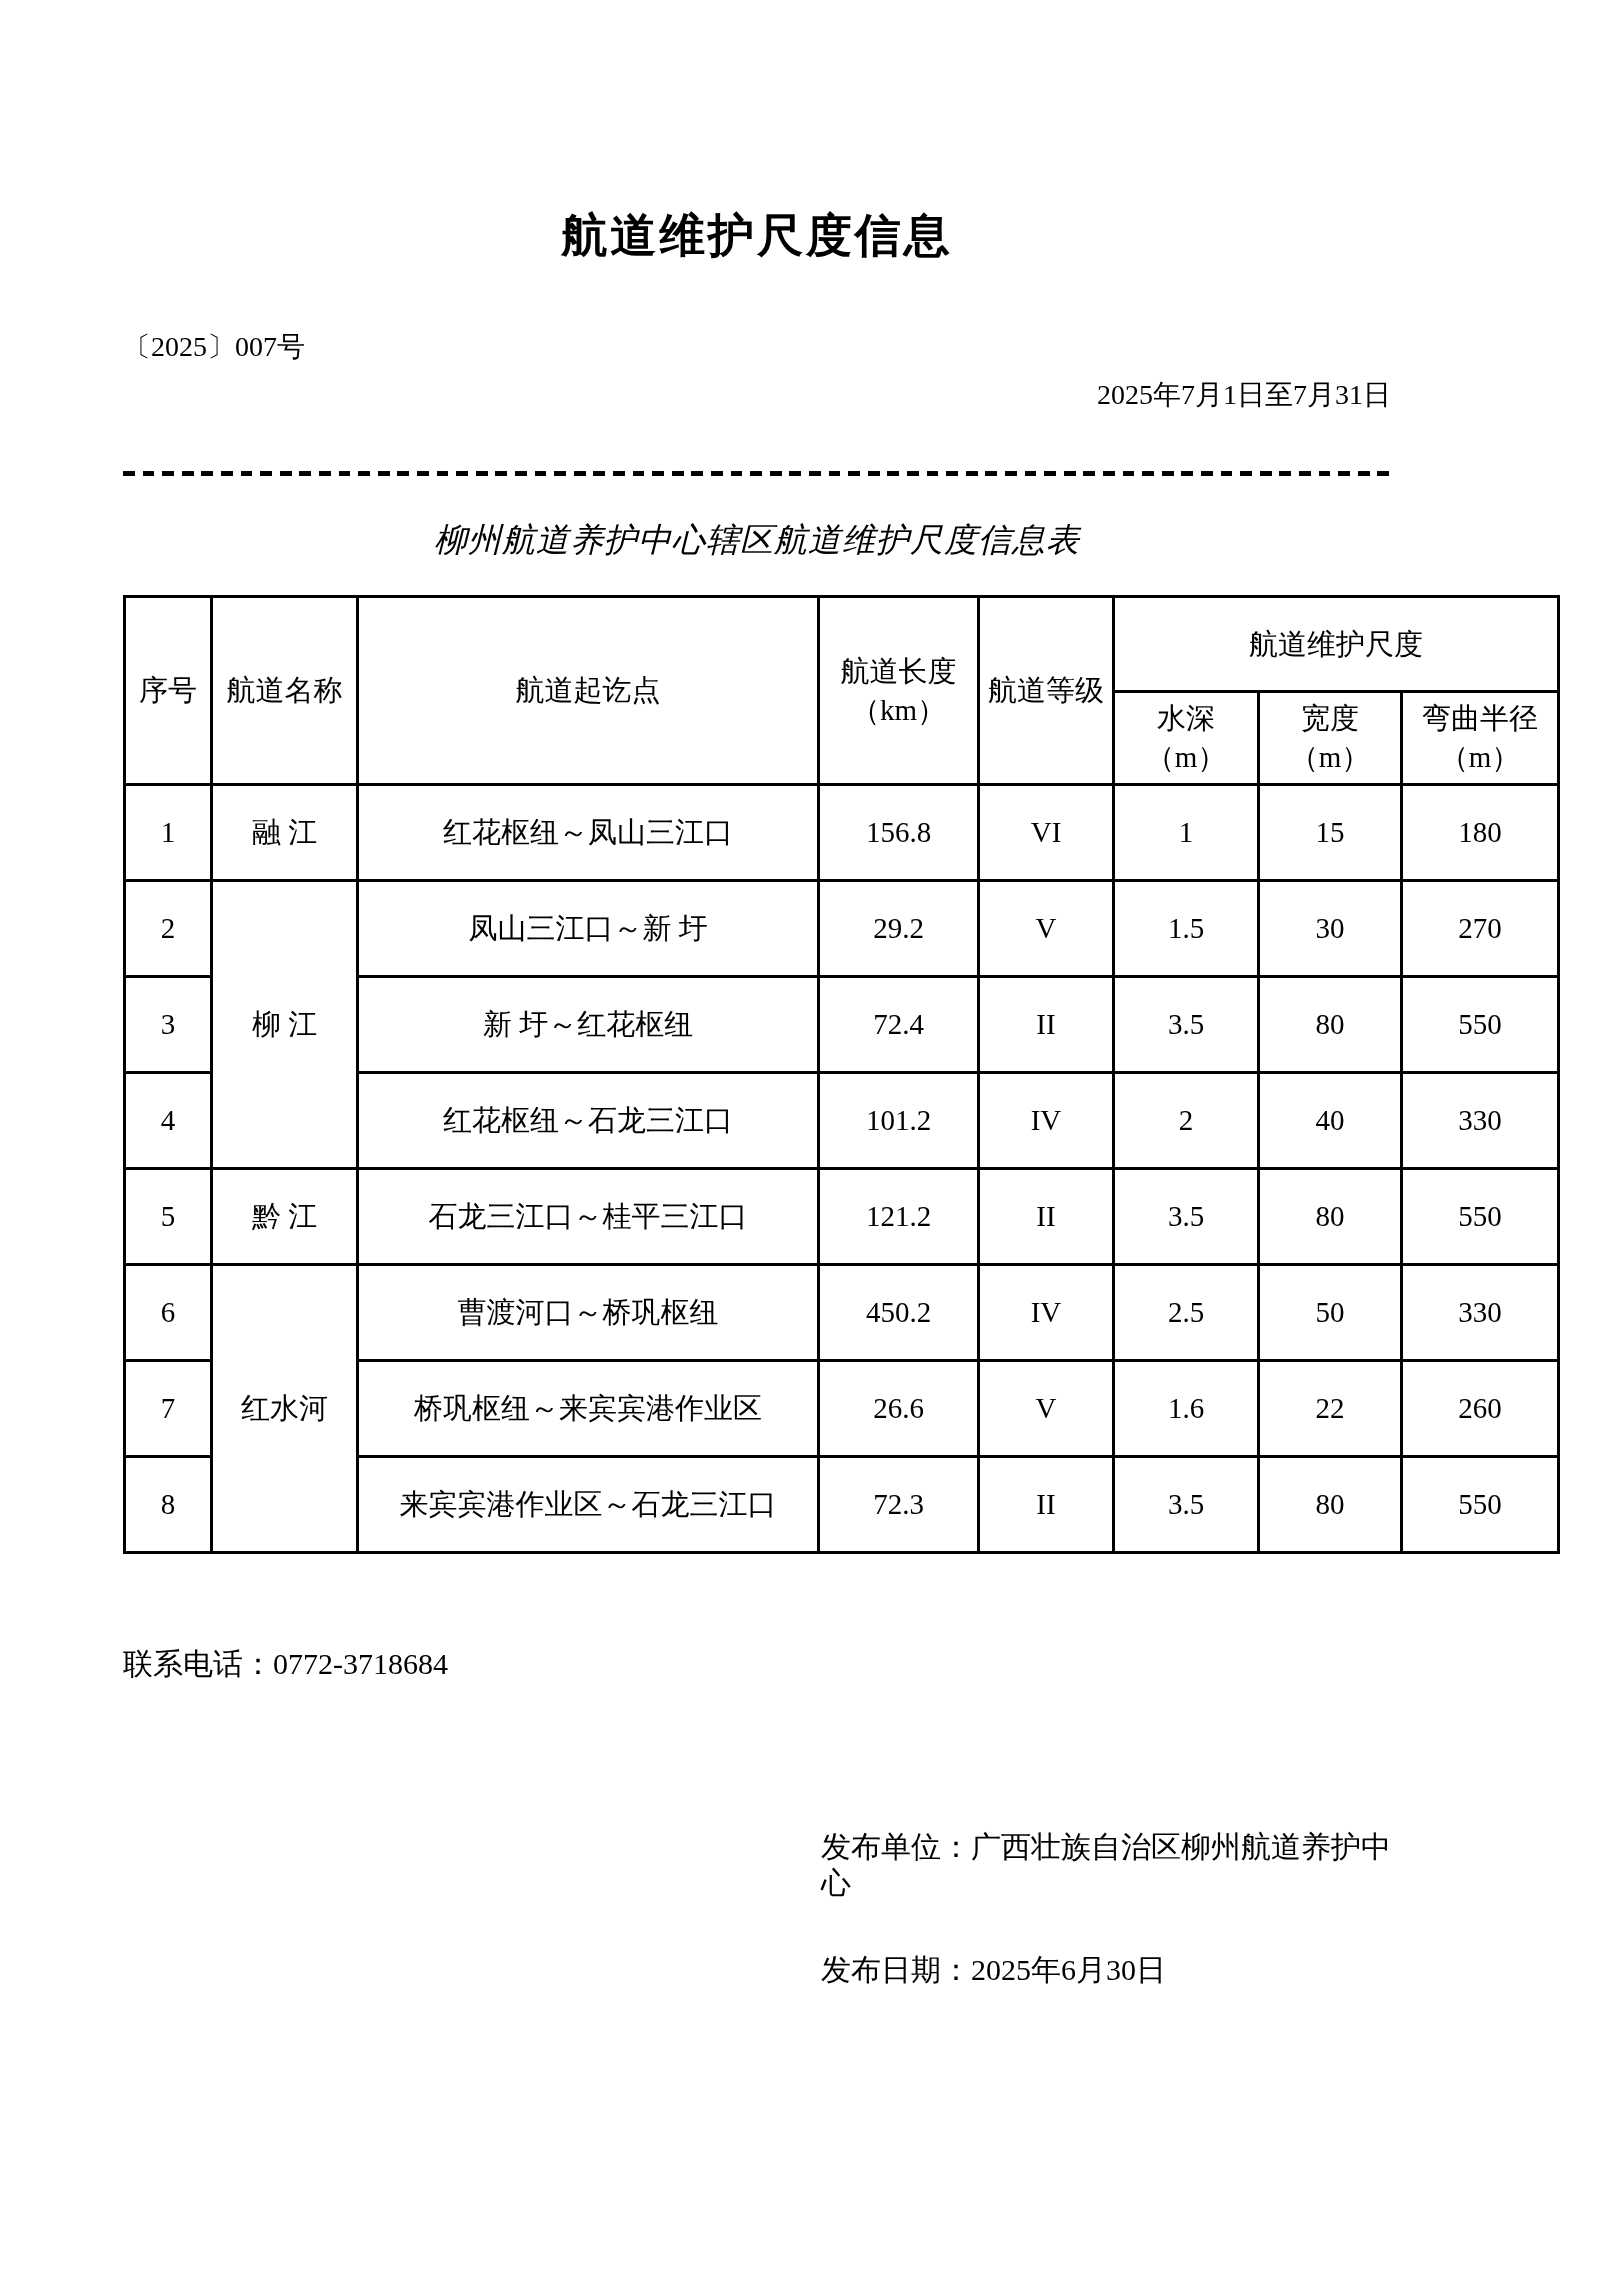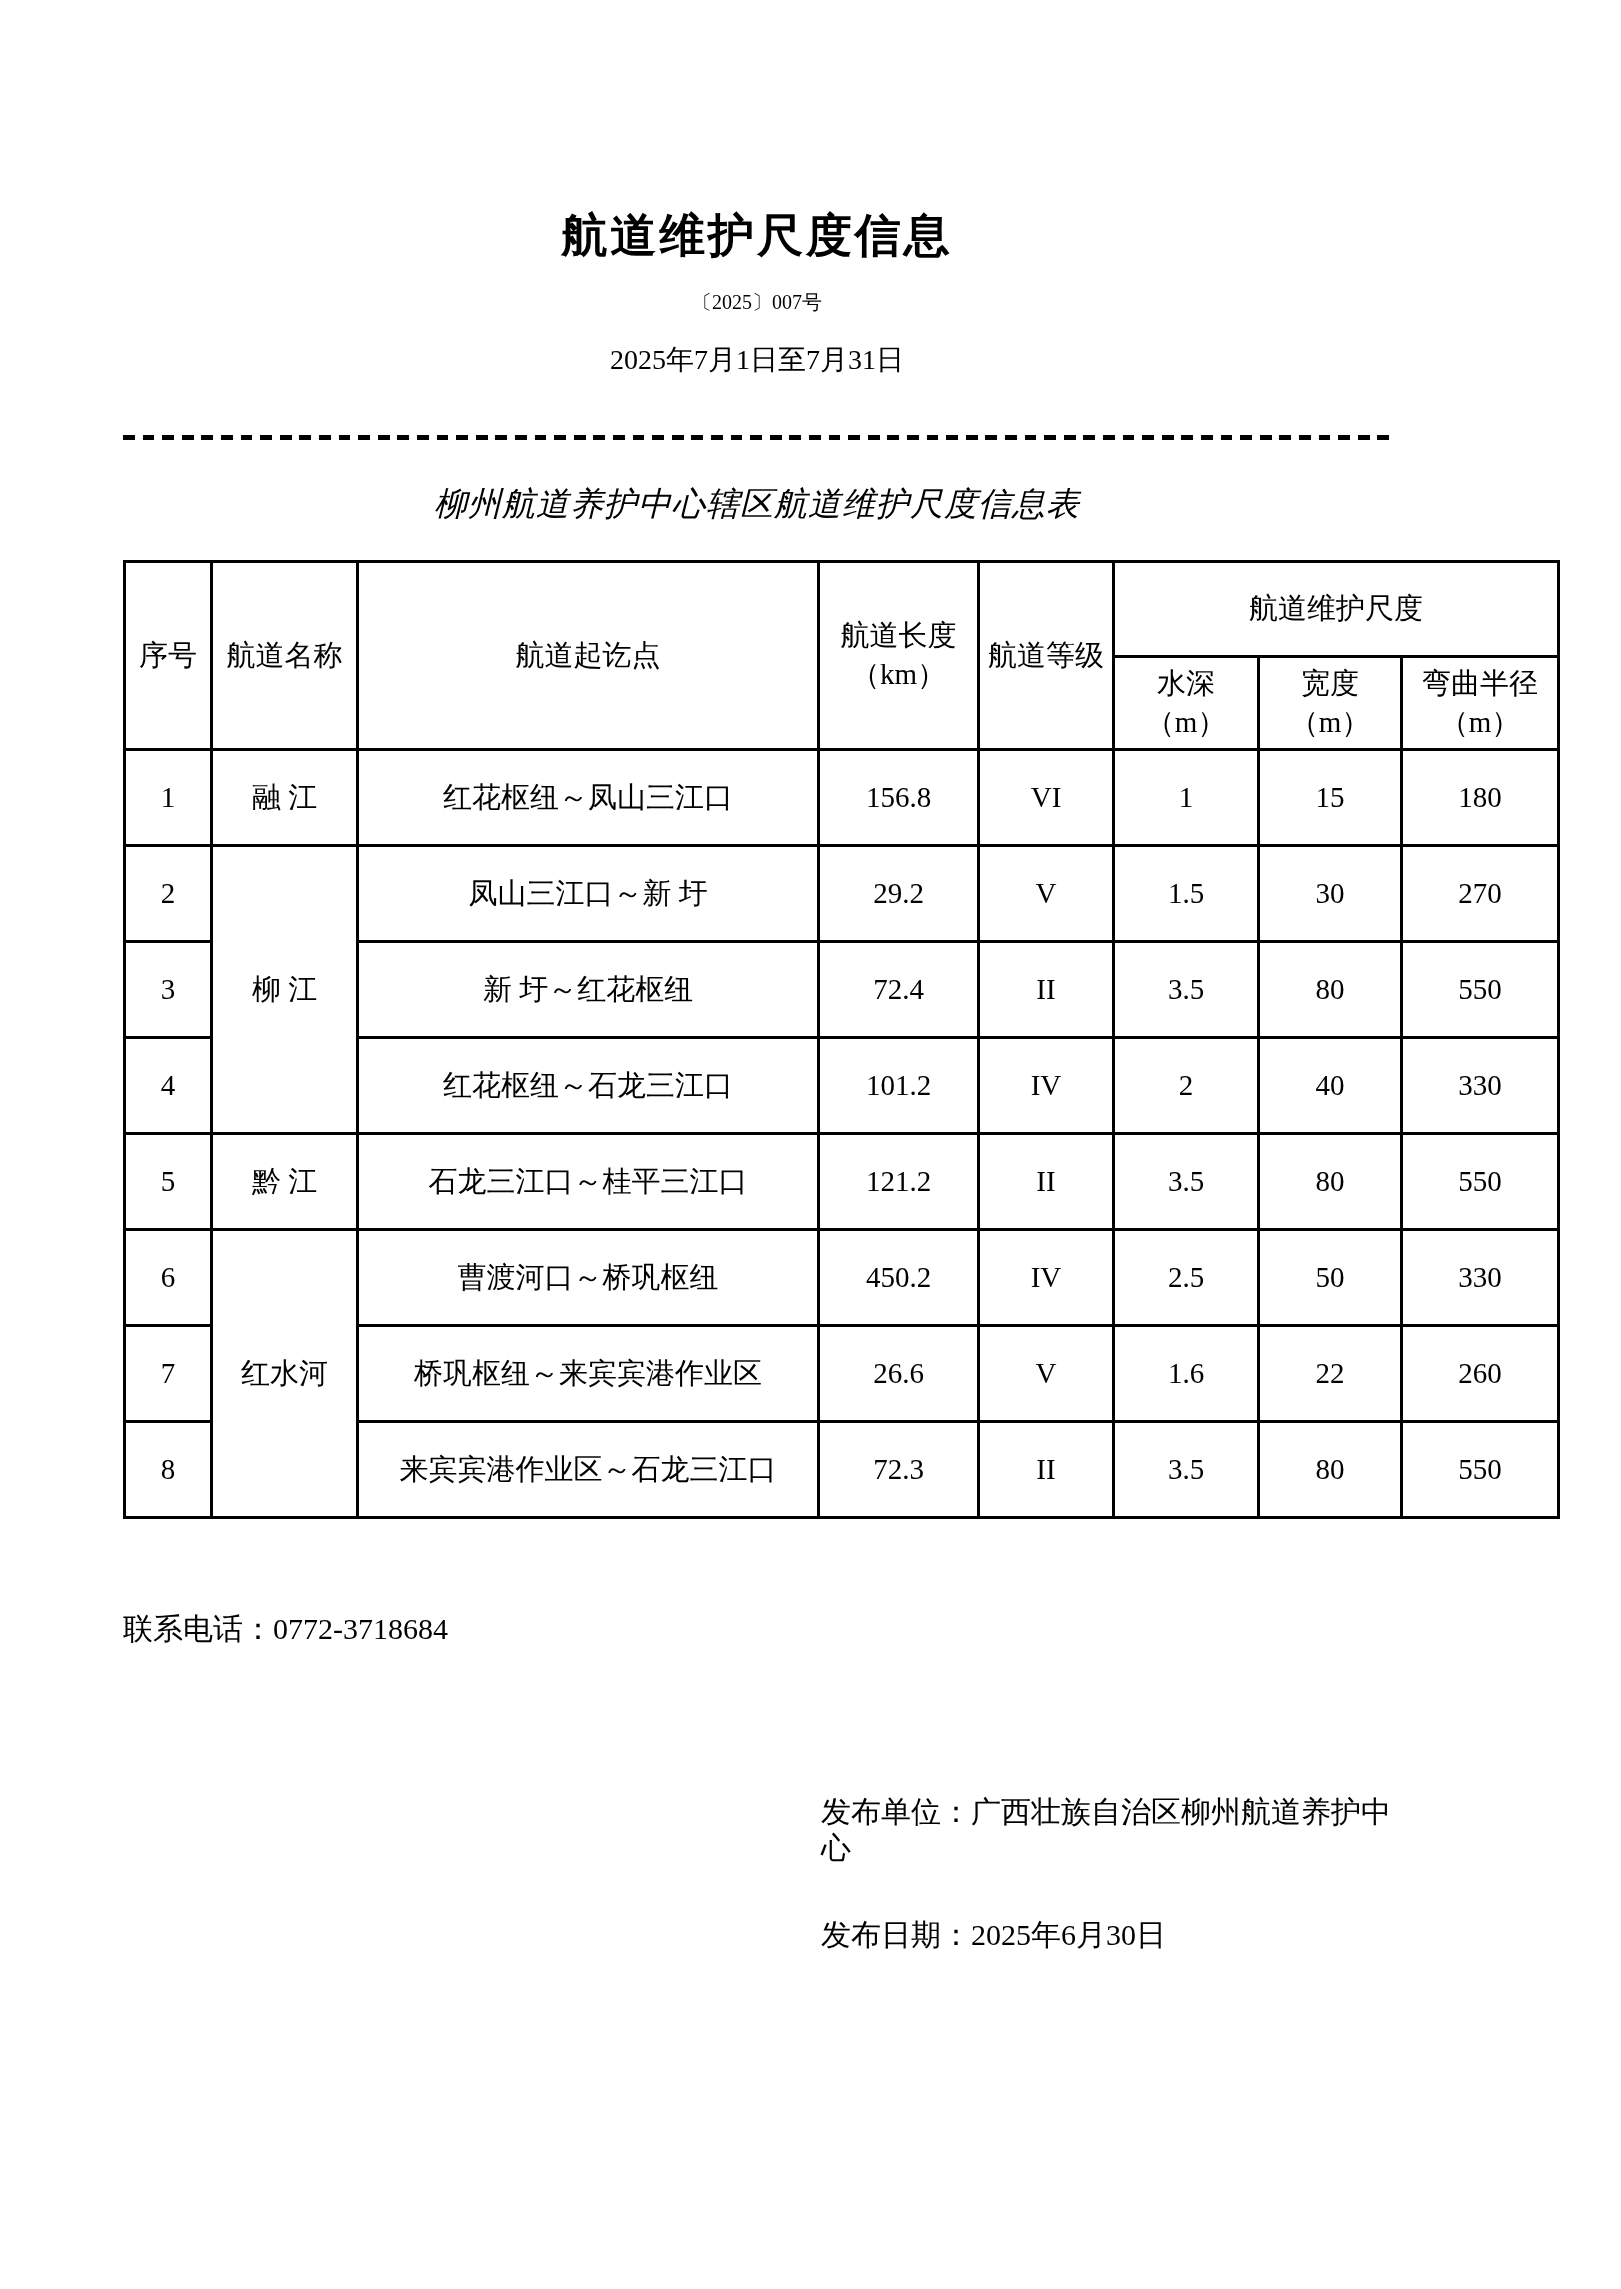--- a/index.html
+++ b/index.html
@@ -17,28 +17,27 @@
   }
   .doc-title {
     margin-top: 211px;
     text-align: center;
     font-size: 46px;
     font-weight: bold;
     letter-spacing: 2.9px;
     line-height: 1.1;
   }
   .doc-number {
-    margin-top: 28px;
-    text-align: center;
-    font-size: 20px;
+    margin-top: 68px;
+    font-size: 28px;
     line-height: 1.2;
   }
   .doc-period {
-    margin-top: 29px;
-    text-align: center;
+    margin-top: 15px;
+    text-align: right;
     font-size: 28px;
     line-height: 1.2;
   }
   .separator {
     margin-top: 59px;
     height: 4.9px;
     width: 100%;
     background: repeating-linear-gradient(to right,
       #000 0px, #000 11.8px, transparent 11.8px, transparent 19.6px);
   }

